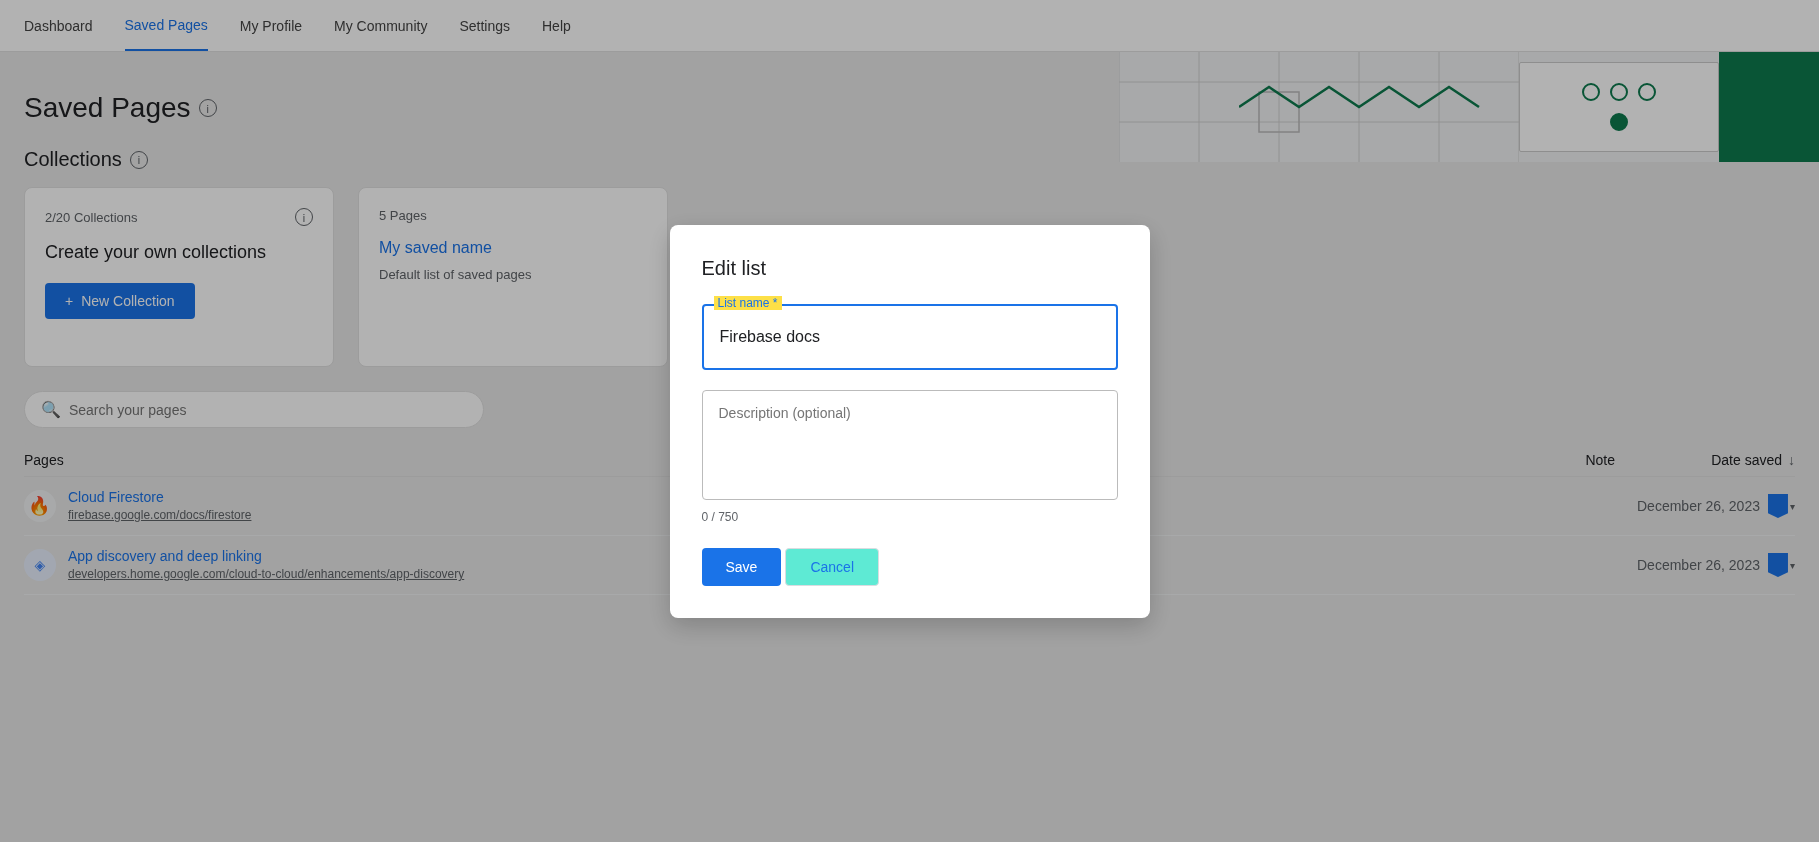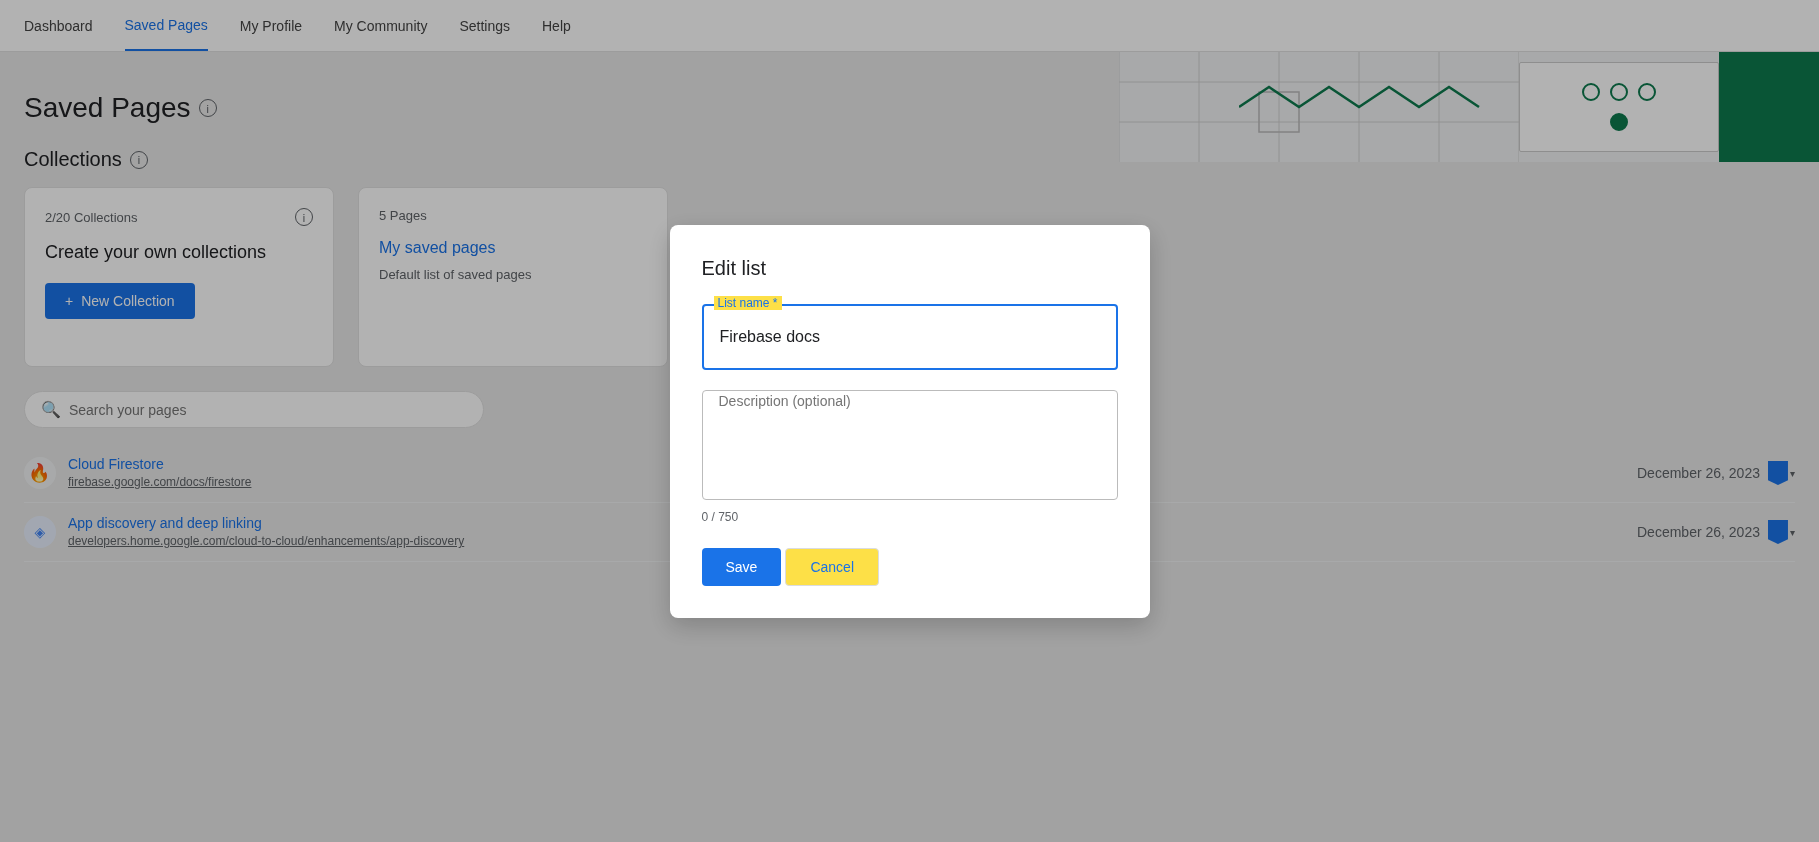--- a/index.html
+++ b/index.html
@@ -301,21 +301,21 @@
       padding: 22px 16px;
       font-size: 16px;
       color: #202124;
       outline: none;
     }
 
     .description-textarea {
       width: 100%;
       border: 1px solid #bbb;
       border-radius: 4px;
-      padding: 2px 16px;
+      padding: 14px 16px;
       font-size: 14px;
       color: #202124;
       outline: none;
       resize: none;
       height: 110px;
       font-family: inherit;
     }
 
     .char-count {
       font-size: 12px;
@@ -334,21 +334,21 @@
       color: #fff;
       border: none;
       border-radius: 4px;
       padding: 10px 24px;
       font-size: 14px;
       font-weight: 500;
       cursor: pointer;
     }
 
     .cancel-btn {
-      background: #fde047;
+      background: #5eead4;
       color: #1a73e8;
       border: 1px solid #dadce0;
       border-radius: 4px;
       padding: 10px 24px;
       font-size: 14px;
       font-weight: 500;
       cursor: pointer;
     }
 
     .sort-arrow {
@@ -435,30 +435,38 @@
       <button class="new-collection-btn">
         <span>+</span>
         <span>New Collection</span>
       </button>
     </div>
 
     <div class="saved-pages-card">
       <div class="card-header">
         <span class="card-count">5 Pages</span>
       </div>
-      <a class="saved-pages-link">My saved pages</a>
+      <a class="saved-pages-link">My saved name</a>
       <span class="saved-pages-desc">Default list of saved pages</span>
     </div>
   </div>
 
   <div class="search-bar">
     <span style="color:#5f6368;font-size:16px;">🔍</span>
     <input type="text" placeholder="Search your pages" style="">
   </div>
 
+  <div class="table-header">
+    <div class="col-pages">Pages</div>
+    <div class="col-note">Note</div>
+    <div class="col-date">
+      <span>Date saved</span>
+      <span class="sort-arrow">↓</span>
+    </div>
+  </div>
 
   <div class="table-row">
     <div class="row-favicon">
       <span class="firebase-icon">🔥</span>
     </div>
     <div class="row-info">
       <a class="row-title">Cloud Firestore</a>
       <span class="row-url">firebase.google.com/docs/firestore</span>
     </div>
     <div class="row-note"></div>

